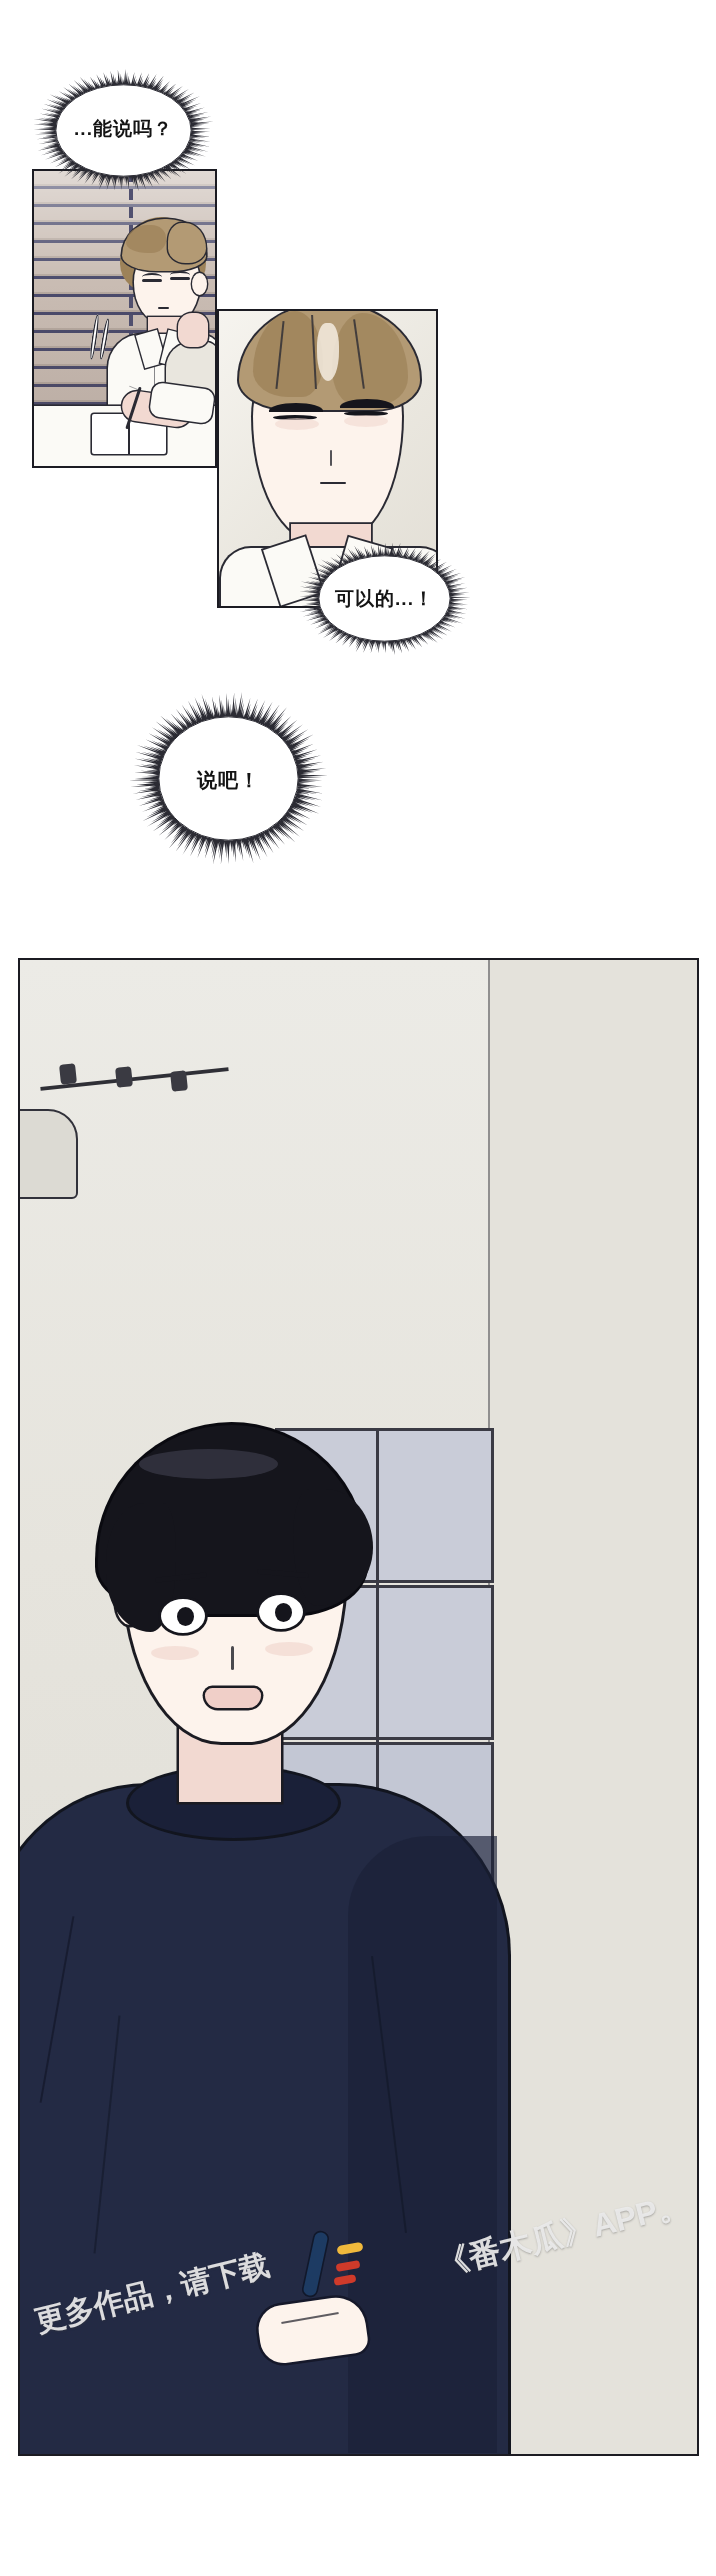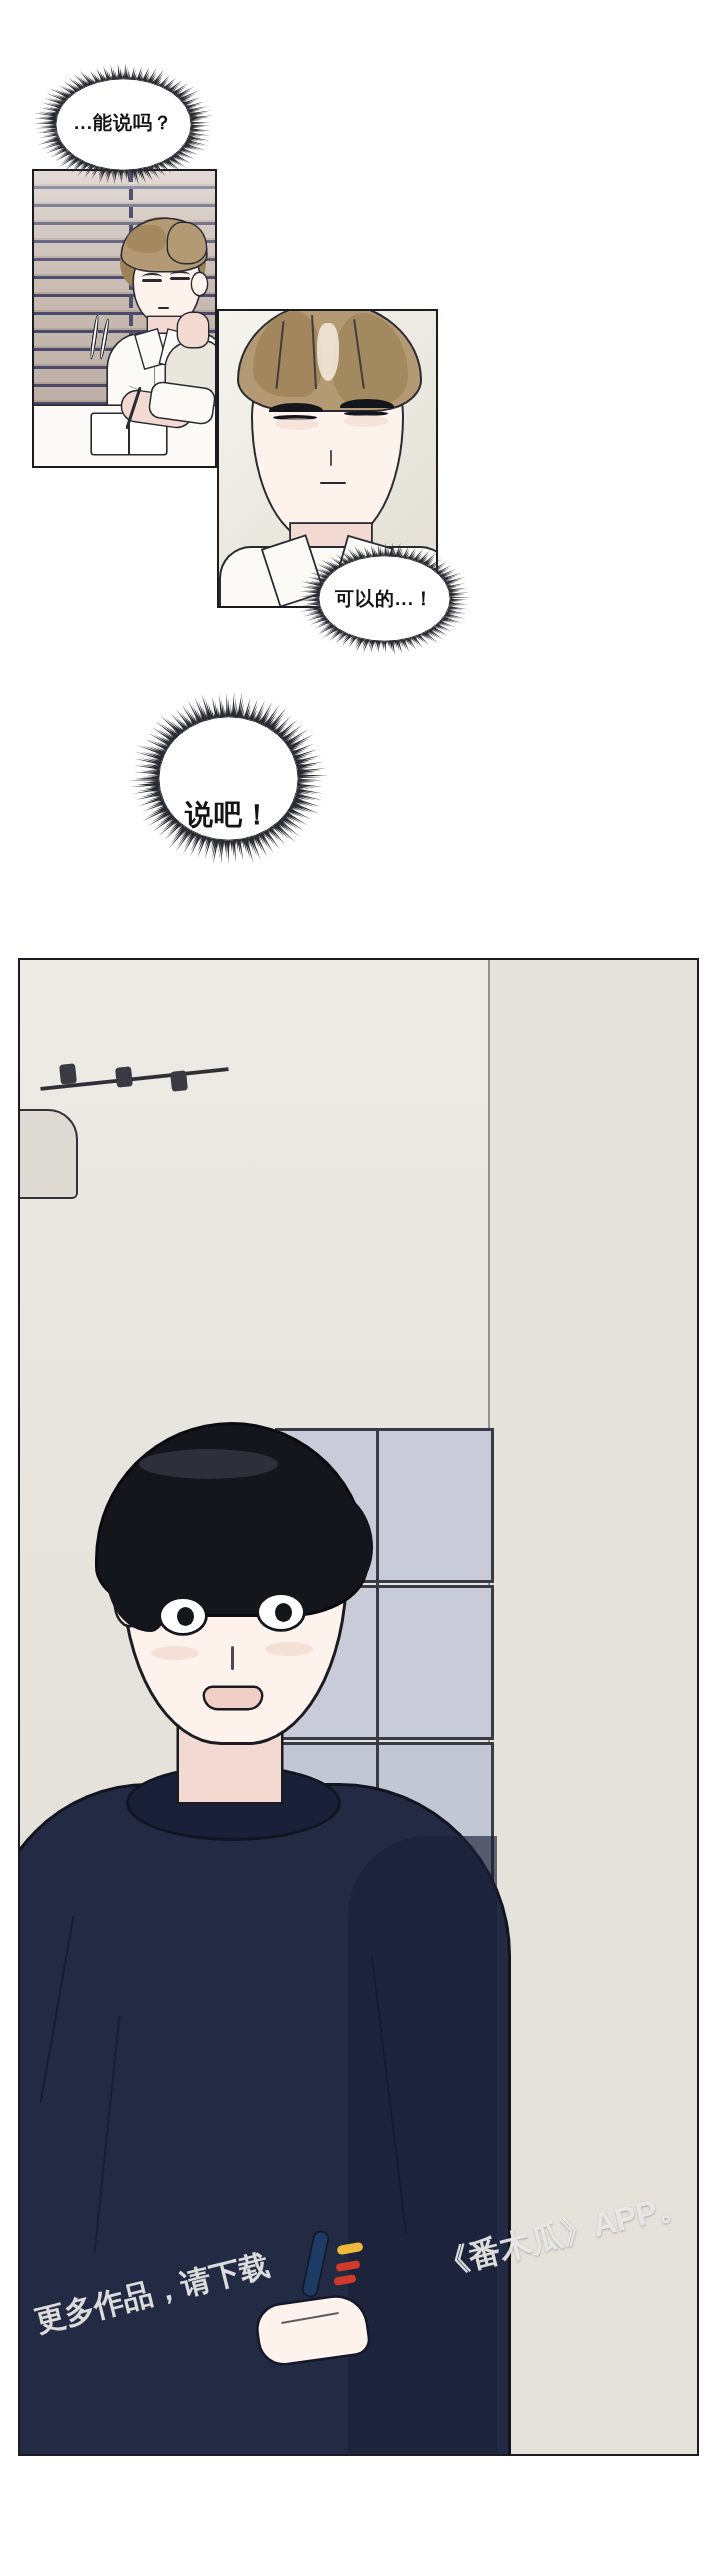--- a/index.html
+++ b/index.html
@@ -144,21 +144,21 @@
 
     <div class="shape" style="left:58px;top:243px;width:74px;height:40px;background:#ffffff;box-shadow:0 0 0 1.6px #2a2a33;border-radius:2px;"></div>
     <div class="shape" style="left:94px;top:243px;width:1.6px;height:40px;background:#2a2a33;"></div>
 
     <div class="shape skin-sh" style="left:88px;top:223px;width:70px;height:30px;border-radius:16px;box-shadow:0 0 0 1.5px #2a2a33;transform:rotate(8deg);"></div>
     <div class="shape shirt" style="left:117px;top:215px;width:62px;height:34px;border-radius:10px;box-shadow:0 0 0 1.5px #2a2a33;transform:rotate(8deg);"></div>
 
     <div class="shape" style="left:98px;top:215px;width:3px;height:44px;background:#2a2a33;transform:rotate(18deg);border-radius:2px;"></div>
   </div>
 
-  <div class="spiky-wrap" style="left:24px; top:50px; width:199px; height:149px;">
+  <div class="spiky-wrap" style="left:24px; top:56px; width:199px; height:149px;">
     <svg viewBox="0 0 200 150" preserveAspectRatio="none" aria-hidden="true">
       <defs>
         <g id="sp1"></g>
       </defs>
       <g id="spikes1" fill="#2b2b33">
           <path d="M168.00 74.54 L172.00 75.00 L168.00 75.46 Z M168.00 75.29 L187.20 76.24 L167.96 76.63 Z M167.97 76.32 L182.37 77.34 L167.90 77.53 Z M167.91 77.35 L177.51 78.30 L167.81 78.43 Z M167.82 78.38 L172.62 79.13 L167.70 79.32 Z M167.73 79.13 L187.62 81.23 L167.51 80.49 Z M167.57 80.15 L182.66 82.06 L167.34 81.38 Z M167.38 81.18 L177.70 82.76 L167.15 82.26 Z M167.16 82.19 L172.73 83.32 L166.92 83.15 Z M166.98 82.94 L187.40 86.28 L166.60 84.30 Z M166.70 83.95 L182.36 86.84 L166.31 85.18 Z M166.39 84.96 L177.32 87.27 L166.01 86.05 Z M166.04 85.96 L172.30 87.56 L165.68 86.92 Z M165.77 86.69 L186.55 91.35 L165.21 88.05 Z M165.37 87.68 L181.45 91.63 L164.82 88.91 Z M164.93 88.67 L176.37 91.79 L164.40 89.76 Z M164.46 89.65 L171.32 91.80 L163.97 90.61 Z M164.10 90.36 L185.05 96.40 L163.36 91.71 Z M163.57 91.33 L179.92 96.41 L162.86 92.54 Z M163.02 92.28 L174.84 96.28 L162.35 93.37 Z M162.43 93.23 L169.79 96.02 L161.80 94.18 Z M161.98 93.92 L182.90 101.39 L161.06 95.24 Z M161.34 94.86 L177.78 101.12 L160.47 96.05 Z M160.67 95.78 L172.72 100.72 L159.85 96.84 Z M159.96 96.69 L167.72 100.18 L159.21 97.63 Z M159.23 97.59 L162.79 99.52 L158.54 98.40 Z M158.68 98.25 L175.03 105.74 L157.64 99.41 Z M157.89 99.13 L170.03 105.06 L156.93 100.16 Z M157.08 100.00 L165.10 104.26 L156.19 100.91 Z M156.24 100.86 L160.26 103.33 L155.43 101.64 Z M155.61 101.48 L171.68 110.23 L154.41 102.59 Z M154.72 102.31 L166.77 109.28 L153.60 103.31 Z M153.80 103.13 L161.94 108.21 L152.78 104.01 Z M152.85 103.94 L157.22 107.02 L151.93 104.70 Z M152.15 104.52 L167.74 114.55 L150.79 105.58 Z M151.16 105.30 L162.94 113.34 L149.90 106.25 Z M150.14 106.07 L158.26 112.01 L148.99 106.90 Z M149.10 106.82 L153.69 110.56 L148.06 107.54 Z M148.32 107.36 L163.22 118.67 L146.82 108.36 Z M147.24 108.09 L158.58 117.20 L145.85 108.97 Z M146.14 108.79 L154.07 115.62 L144.86 109.57 Z M145.01 109.48 L149.67 113.93 L143.85 110.16 Z M144.17 109.98 L158.16 122.56 L142.51 110.90 Z M143.00 110.64 L153.70 120.84 L141.47 111.46 Z M141.81 111.28 L149.38 119.01 L140.41 112.00 Z M140.60 111.90 L145.20 117.09 L139.34 112.52 Z M139.37 112.51 L141.16 115.06 L138.25 113.03 Z M138.45 112.94 L148.33 124.21 L136.80 113.68 Z M137.19 113.51 L144.24 122.16 L135.68 114.16 Z M135.91 114.06 L140.29 120.01 L134.54 114.62 Z M134.60 114.60 L136.50 117.77 L133.39 115.07 Z M133.64 114.98 L142.50 127.30 L131.87 115.64 Z M132.31 115.48 L138.66 125.02 L130.69 116.05 Z M130.96 115.95 L134.98 122.66 L129.50 116.45 Z M129.60 116.41 L131.46 120.22 L128.30 116.83 Z M128.59 116.74 L136.24 130.06 L126.72 117.30 Z M127.21 117.16 L132.68 127.58 L125.49 117.65 Z M125.81 117.56 L129.28 125.03 L124.26 117.97 Z M124.39 117.94 L126.06 122.40 L123.01 118.29 Z M123.35 118.20 L129.59 132.48 L121.37 118.67 Z M121.91 118.55 L126.33 129.81 L120.11 118.94 Z M120.47 118.87 L123.24 127.08 L118.84 119.20 Z M119.01 119.17 L120.34 124.28 L117.56 119.44 Z M117.94 119.37 L122.60 134.53 L115.88 119.73 Z M116.47 119.63 L119.66 131.69 L114.58 119.93 Z M114.99 119.87 L116.90 128.80 L113.29 120.11 Z M113.50 120.08 L114.34 125.85 L111.98 120.28 Z M112.41 120.23 L115.30 136.19 L110.27 120.47 Z M110.91 120.40 L112.70 133.19 L108.96 120.60 Z M109.40 120.56 L110.30 130.15 L107.64 120.71 Z M107.89 120.69 L108.09 127.07 L106.32 120.80 Z M106.38 120.80 L106.08 123.95 L105.00 120.88 Z M105.27 120.86 L105.52 134.30 L103.27 120.95 Z M103.75 120.93 L103.48 131.14 L101.94 120.98 Z M102.23 120.98 L101.64 127.94 L100.62 121.00 Z M100.71 121.00 L100.00 124.72 L99.29 121.00 Z M99.60 121.00 L98.14 135.00 L97.56 120.97 Z M98.08 120.98 L96.48 131.73 L96.23 120.93 Z M96.55 120.94 L95.03 128.44 L94.91 120.87 Z M95.04 120.88 L93.78 125.14 L93.58 120.79 Z M93.93 120.82 L90.63 135.28 L91.86 120.67 Z M92.41 120.71 L89.37 131.93 L90.54 120.55 Z M90.90 120.59 L88.31 128.56 L89.23 120.42 Z M89.40 120.44 L87.45 125.20 L87.92 120.27 Z M88.30 120.31 L83.05 135.12 L86.22 120.05 Z M86.80 120.13 L82.18 131.71 L84.92 119.86 Z M85.31 119.91 L81.52 128.29 L83.63 119.65 Z M83.83 119.68 L81.06 124.89 L82.35 119.42 Z M82.75 119.50 L75.43 134.53 L80.68 119.10 Z M81.28 119.22 L74.98 131.07 L79.41 118.84 Z M79.83 118.93 L74.72 127.63 L78.15 118.56 Z M78.38 118.61 L74.67 124.20 L76.90 118.26 Z M76.94 118.27 L74.82 120.80 L75.66 117.95 Z M75.90 118.01 L67.80 130.01 L74.04 117.52 Z M74.48 117.64 L67.96 126.56 L72.82 117.17 Z M73.07 117.24 L68.32 123.14 L71.61 116.80 Z M71.68 116.82 L68.87 119.76 L70.41 116.42 Z M70.68 116.50 L60.72 128.53 L68.86 115.89 Z M69.31 116.05 L61.29 125.09 L67.69 115.47 Z M67.96 115.57 L62.05 121.70 L66.53 115.04 Z M66.63 115.08 L63.00 118.35 L65.38 114.59 Z M65.66 114.70 L53.78 126.63 L63.90 113.98 Z M64.36 114.17 L54.75 123.23 L62.78 113.50 Z M63.07 113.62 L55.92 119.88 L61.68 113.00 Z M61.80 113.06 L57.26 116.59 L60.59 112.49 Z M60.88 112.63 L47.04 124.31 L59.19 111.79 Z M59.65 112.03 L48.42 120.97 L58.13 111.25 Z M58.43 111.41 L49.97 117.70 L57.10 110.69 Z M57.24 110.77 L51.71 114.49 L56.07 110.12 Z M56.38 110.29 L40.55 121.59 L54.77 109.35 Z M55.22 109.62 L42.32 118.33 L53.78 108.74 Z M54.09 108.93 L44.26 115.15 L52.82 108.13 Z M52.98 108.23 L46.38 112.04 L51.87 107.50 Z M52.18 107.70 L34.37 118.48 L50.66 106.66 Z M51.11 106.97 L36.52 115.32 L49.76 106.00 Z M50.07 106.22 L38.84 112.25 L48.87 105.33 Z M49.05 105.46 L41.32 109.27 L48.01 104.65 Z M48.05 104.68 L43.95 106.37 L47.16 103.96 Z M47.34 104.10 L31.07 111.96 L46.09 103.04 Z M46.39 103.30 L33.74 109.02 L45.29 102.32 Z M45.47 102.48 L36.57 106.17 L44.51 101.59 Z M44.57 101.65 L39.55 103.42 L43.76 100.86 Z M43.93 101.03 L26.00 108.26 L42.80 99.88 Z M43.09 100.17 L29.03 105.47 L42.09 99.12 Z M42.27 99.31 L32.19 102.78 L41.41 98.35 Z M41.48 98.43 L35.48 100.20 L40.75 97.57 Z M40.92 97.78 L21.38 104.24 L39.92 96.54 Z M40.18 96.88 L24.73 101.62 L39.31 95.74 Z M39.47 95.96 L28.20 99.11 L38.72 94.94 Z M38.79 95.04 L31.79 96.71 L38.16 94.13 Z M38.32 94.36 L17.23 99.93 L37.46 93.05 Z M37.69 93.42 L20.89 97.50 L36.95 92.22 Z M37.10 92.48 L24.65 95.18 L36.46 91.39 Z M36.54 91.52 L28.52 92.98 L36.00 90.55 Z M36.14 90.81 L13.61 95.35 L35.44 89.44 Z M35.64 89.84 L17.54 93.12 L35.03 88.58 Z M35.16 88.87 L21.58 91.02 L34.65 87.72 Z M34.72 87.88 L25.70 89.03 L34.30 86.86 Z M34.31 86.89 L29.91 87.17 L33.97 85.99 Z M34.03 86.16 L14.73 88.53 L33.58 84.85 Z M33.68 85.16 L19.01 86.65 L33.30 83.97 Z M33.36 84.15 L23.36 84.89 L33.06 83.09 Z M33.07 83.14 L27.79 83.26 L32.84 82.20 Z M32.89 82.40 L12.49 83.74 L32.59 81.04 Z M32.66 81.38 L16.98 82.09 L32.43 80.15 Z M32.46 80.36 L21.53 80.58 L32.29 79.26 Z M32.30 79.34 L26.14 79.20 L32.18 78.36 Z M32.21 78.59 L10.84 78.79 L32.08 77.19 Z M32.11 77.56 L15.51 77.40 L32.03 76.29 Z M32.04 76.53 L20.24 76.13 L32.00 75.40 Z M32.00 75.50 L25.00 75.00 L32.00 74.50 Z M32.00 74.75 L9.80 73.72 L32.05 73.33 Z M32.03 73.72 L14.63 72.58 L32.11 72.43 Z M32.09 72.69 L19.50 71.57 L32.19 71.53 Z M32.18 71.66 L24.39 70.70 L32.31 70.64 Z M32.27 70.91 L9.40 68.56 L32.49 69.47 Z M32.42 69.89 L14.36 67.68 L32.66 68.58 Z M32.61 68.87 L19.33 66.94 L32.86 67.70 Z M32.83 67.85 L24.31 66.34 L33.09 66.81 Z M33.01 67.10 L9.65 63.34 L33.42 65.66 Z M33.29 66.09 L14.71 62.74 L33.70 64.78 Z M33.60 65.08 L19.76 62.27 L34.01 63.91 Z M33.94 64.08 L24.80 61.94 L34.34 63.04 Z M34.32 63.08 L29.82 61.75 L34.70 62.18 Z M34.62 62.36 L15.68 57.78 L35.20 61.05 Z M35.05 61.37 L20.78 57.59 L35.62 60.20 Z M35.52 60.39 L25.85 57.53 L36.05 59.35 Z M36.02 59.42 L30.88 57.61 L36.52 58.51 Z M36.40 58.71 L17.29 52.85 L37.16 57.42 Z M36.96 57.75 L22.40 52.93 L37.68 56.60 Z M37.55 56.81 L27.46 53.15 L38.22 55.78 Z M38.16 55.86 L32.48 53.51 L38.79 54.97 Z M38.63 55.18 L19.53 47.98 L39.56 53.92 Z M39.31 54.26 L24.62 48.34 L40.18 53.12 Z M40.01 53.34 L29.65 48.84 L40.82 52.34 Z M40.74 52.44 L34.62 49.46 L41.49 51.56 Z M41.29 51.79 L22.40 43.21 L42.39 50.56 Z M42.07 50.91 L27.44 43.85 L43.11 49.80 Z M42.89 50.03 L32.40 44.62 L43.85 49.06 Z M43.73 49.18 L37.28 45.51 L44.60 48.32 Z M44.36 48.56 L25.89 38.58 L45.63 47.37 Z M45.25 47.72 L30.85 39.49 L46.44 46.66 Z M46.16 46.90 L35.71 40.53 L47.26 45.96 Z M47.11 46.09 L40.47 41.69 L48.11 45.27 Z M48.08 45.30 L45.13 42.96 L48.98 44.59 Z M48.80 44.73 L34.83 35.30 L50.14 43.72 Z M49.82 43.96 L39.55 36.60 L51.05 43.07 Z M50.86 43.21 L44.17 38.02 L51.98 42.43 Z M51.92 42.47 L48.67 39.54 L52.93 41.80 Z M52.71 41.94 L39.36 31.32 L54.20 41.00 Z M53.82 41.24 L43.93 32.87 L55.19 40.40 Z M54.95 40.54 L48.37 34.54 L56.19 39.82 Z M56.10 39.87 L52.68 36.30 L57.22 39.25 Z M56.95 39.39 L44.43 27.57 L58.58 38.52 Z M58.14 38.75 L48.80 29.37 L59.64 37.98 Z M59.35 38.12 L53.04 31.27 L60.71 37.45 Z M60.58 37.52 L57.13 33.27 L61.80 36.94 Z M61.50 37.08 L50.01 24.10 L63.25 36.30 Z M62.76 36.51 L54.15 26.13 L64.38 35.82 Z M64.04 35.96 L58.15 28.26 L65.51 35.36 Z M65.34 35.42 L62.00 30.48 L66.66 34.91 Z M66.31 35.04 L56.05 20.93 L68.18 34.35 Z M67.64 34.54 L59.95 23.18 L69.36 33.93 Z M68.98 34.06 L63.69 25.52 L70.55 33.54 Z M70.34 33.61 L67.27 27.94 L71.75 33.16 Z M71.72 33.17 L70.67 30.44 L72.97 32.79 Z M72.74 32.86 L66.16 20.55 L74.57 32.34 Z M74.14 32.46 L69.61 23.09 L75.80 32.01 Z M75.55 32.08 L72.90 25.70 L77.05 31.70 Z M76.98 31.72 L76.00 28.38 L78.30 31.41 Z M78.03 31.47 L72.74 18.26 L79.95 31.05 Z M79.47 31.15 L75.89 20.98 L81.22 30.79 Z M80.93 30.85 L78.85 23.76 L82.50 30.55 Z M82.39 30.57 L81.63 26.61 L83.79 30.33 Z M83.47 30.38 L79.66 16.33 L85.48 30.06 Z M84.95 30.14 L82.47 19.22 L86.77 29.88 Z M86.44 29.92 L85.10 22.16 L88.08 29.71 Z M87.93 29.73 L87.54 25.15 L89.39 29.56 Z M89.03 29.60 L86.86 14.80 L91.10 29.40 Z M90.54 29.45 L89.32 17.83 L92.42 29.29 Z M92.05 29.32 L91.60 20.91 L93.74 29.20 Z M93.56 29.21 L93.67 24.02 L95.06 29.12 Z M94.67 29.14 L94.30 13.67 L96.79 29.05 Z M96.19 29.07 L96.40 16.83 L98.12 29.02 Z M97.71 29.03 L98.30 20.03 L99.45 29.00 Z M99.23 29.00 L100.00 23.25 L100.77 29.00 Z M100.34 29.00 L101.92 12.97 L102.51 29.03 Z M101.86 29.02 L103.64 16.24 L103.83 29.07 Z M103.38 29.06 L105.16 19.53 L105.15 29.13 Z M104.90 29.12 L106.47 22.84 L106.48 29.21 Z M106.42 29.21 L107.59 26.16 L107.80 29.30 Z M107.53 29.28 L111.01 16.06 L109.52 29.45 Z M109.04 29.41 L112.13 19.43 L110.83 29.59 Z M110.54 29.56 L113.05 22.80 L112.14 29.74 Z M112.04 29.73 L113.77 26.17 L113.44 29.91 Z M113.14 29.87 L118.44 16.31 L115.13 30.15 Z M114.63 30.08 L119.16 19.73 L116.43 30.36 Z M116.11 30.31 L119.68 23.15 L117.71 30.59 Z M117.58 30.56 L120.00 26.55 L118.99 30.83 Z M118.66 30.77 L125.89 16.99 L120.65 31.17 Z M120.12 31.06 L126.20 20.44 L121.91 31.45 Z M121.56 31.37 L126.32 23.88 L123.16 31.75 Z M123.00 31.71 L126.23 27.29 L124.40 32.06 Z M124.05 31.97 L133.30 18.10 L126.01 32.50 Z M125.46 32.35 L133.20 21.57 L127.23 32.85 Z M126.87 32.74 L132.90 25.00 L128.44 33.22 Z M128.26 33.16 L132.41 28.41 L129.64 33.60 Z M129.27 33.48 L140.61 19.66 L131.19 34.13 Z M130.64 33.93 L140.10 23.11 L132.37 34.55 Z M131.99 34.41 L139.40 26.52 L133.53 34.98 Z M133.32 34.90 L138.50 29.89 L134.67 35.43 Z M134.64 35.42 L137.41 33.21 L135.81 35.90 Z M135.59 35.80 L146.85 25.06 L137.27 36.53 Z M136.88 36.35 L145.74 28.43 L138.37 37.02 Z M138.15 36.92 L144.45 31.74 L139.46 37.54 Z M139.40 37.51 L142.97 34.99 L140.54 38.07 Z M140.30 37.95 L153.40 27.41 L141.91 38.78 Z M141.52 38.57 L151.89 30.71 L142.95 39.34 Z M142.71 39.21 L150.20 33.95 L143.97 39.91 Z M143.88 39.86 L148.34 37.12 L144.98 40.50 Z M144.73 40.35 L159.69 30.16 L146.26 41.29 Z M145.86 41.04 L157.79 33.37 L147.23 41.90 Z M146.98 41.74 L155.72 36.51 L148.17 42.53 Z M148.06 42.46 L153.49 39.57 L149.10 43.17 Z M148.85 43.00 L165.67 33.29 L150.28 44.03 Z M149.89 43.74 L163.39 36.39 L151.17 44.70 Z M150.91 44.51 L160.95 39.41 L152.03 45.38 Z M151.91 45.29 L158.36 42.34 L152.87 46.07 Z M152.62 45.87 L171.28 36.78 L153.95 47.00 Z M153.57 46.67 L168.64 39.75 L154.74 47.71 Z M154.50 47.49 L165.85 42.63 L155.52 48.44 Z M155.39 48.32 L162.92 45.42 L156.28 49.18 Z M156.03 48.94 L176.50 40.62 L157.23 50.16 Z M156.88 49.79 L173.51 43.44 L157.94 50.92 Z M157.70 50.66 L170.38 46.17 L158.62 51.69 Z M158.49 51.54 L167.12 48.79 L159.28 52.47 Z M159.25 52.43 L163.73 51.30 L159.92 53.25 Z M159.79 53.09 L177.93 47.44 L160.72 54.29 Z M160.50 54.00 L174.49 49.99 L161.31 55.10 Z M161.18 54.92 L170.92 52.42 L161.87 55.91 Z M161.83 55.85 L167.24 54.75 L162.41 56.73 Z M162.28 56.54 L181.88 51.72 L163.08 57.81 Z M162.88 57.49 L178.14 54.07 L163.56 58.65 Z M163.44 58.44 L174.29 56.31 L164.02 59.49 Z M163.97 59.41 L170.34 58.43 L164.45 60.34 Z M164.34 60.12 L185.31 56.25 L164.99 61.46 Z M164.82 61.09 L181.30 58.40 L165.36 62.32 Z M165.26 62.08 L177.19 60.42 L165.72 63.18 Z M165.67 63.07 L172.99 62.32 L166.05 64.05 Z M165.95 63.80 L188.19 61.01 L166.44 65.19 Z M166.31 64.80 L183.93 62.93 L166.71 66.07 Z M166.63 65.81 L179.58 64.73 L166.95 66.96 Z M166.92 66.82 L175.17 66.40 L167.17 67.84 Z M167.10 67.56 L190.48 65.96 L167.42 69.00 Z M167.33 68.58 L186.00 67.65 L167.58 69.89 Z M167.53 69.60 L181.45 69.21 L167.71 70.79 Z M167.69 70.62 L176.85 70.63 L167.82 71.68 Z M167.82 71.65 L172.20 71.93 L167.91 72.58 Z M167.89 72.40 L187.48 72.52 L167.97 73.75 Z M167.96 73.43 L182.76 73.83 L168.00 74.65 Z " fill="#2b2b33"></path>
         </g>
       <ellipse cx="100" cy="75" rx="68" ry="46" fill="#ffffff" stroke="#2b2b33" stroke-width="1"></ellipse>
     </svg>
     <div class="bubble-text" style="top:60px; font-size:19px;">...能说吗？</div>
@@ -210,21 +210,21 @@
     <div class="bubble-text" style="top:58px; font-size:19px;">可以的...！</div>
   </div>
 
   <div class="spiky-wrap" style="left:121px; top:673px; width:215px; height:211px;">
     <svg viewBox="0 0 216 212" preserveAspectRatio="none" aria-hidden="true">
       <g id="spikes3" fill="#2b2b33">
           <path d="M178.00 105.38 L183.00 106.00 L178.00 106.62 Z M178.00 106.31 L202.01 107.64 L177.96 108.12 Z M177.98 107.62 L195.98 109.06 L177.90 109.25 Z M177.92 108.93 L189.93 110.28 L177.83 110.37 Z M177.84 110.23 L183.87 111.29 L177.72 111.50 Z M177.76 111.16 L202.67 114.26 L177.55 112.99 Z M177.62 112.46 L196.53 115.28 L177.40 114.11 Z M177.45 113.76 L190.39 116.09 L177.22 115.23 Z M177.25 115.05 L184.25 116.70 L177.02 116.34 Z M177.09 115.98 L202.73 120.98 L176.72 117.82 Z M176.84 117.26 L196.52 121.59 L176.46 118.93 Z M176.55 118.55 L190.32 122.00 L176.19 120.03 Z M176.24 119.82 L184.14 122.19 L175.89 121.12 Z M176.00 120.73 L202.17 127.77 L175.45 122.57 Z M175.63 122.00 L195.92 127.96 L175.10 123.66 Z M175.23 123.26 L189.70 127.95 L174.73 124.74 Z M174.81 124.51 L183.51 127.73 L174.33 125.81 Z M174.49 125.40 L200.99 134.56 L173.77 127.23 Z M174.01 126.63 L194.74 134.34 L173.32 128.28 Z M173.51 127.86 L188.53 133.92 L172.85 129.33 Z M172.97 129.08 L182.37 133.29 L172.36 130.37 Z M172.57 129.94 L199.18 141.33 L171.68 131.75 Z M171.99 131.14 L192.96 140.69 L171.14 132.77 Z M171.37 132.33 L186.80 139.85 L170.58 133.78 Z M170.73 133.51 L180.71 138.81 L170.00 134.79 Z M170.07 134.67 L174.70 137.58 L169.40 135.78 Z M169.57 135.50 L190.58 146.96 L168.56 137.09 Z M168.86 136.64 L184.50 145.71 L167.92 138.06 Z M168.11 137.77 L178.51 144.27 L167.25 139.02 Z M167.35 138.88 L172.62 142.64 L166.56 139.97 Z M166.78 139.67 L187.61 153.12 L165.61 141.21 Z M165.96 140.76 L181.65 151.47 L164.88 142.14 Z M165.13 141.83 L175.80 149.63 L164.13 143.05 Z M164.26 142.89 L170.05 147.60 L163.36 143.95 Z M163.63 143.64 L184.06 159.11 L162.31 145.12 Z M162.72 144.67 L178.25 157.06 L161.49 145.99 Z M161.79 145.68 L172.56 154.84 L160.66 146.85 Z M160.83 146.67 L167.00 152.43 L159.81 147.69 Z M160.13 147.37 L179.93 164.89 L158.66 148.79 Z M159.14 148.34 L174.30 162.46 L157.77 149.60 Z M158.12 149.28 L168.81 159.86 L156.87 150.39 Z M157.08 150.21 L163.46 157.09 L155.95 151.17 Z M156.32 150.86 L175.24 170.42 L154.70 152.19 Z M155.24 151.75 L169.83 167.62 L153.74 152.93 Z M154.14 152.62 L164.57 164.66 L152.77 153.66 Z M153.03 153.47 L159.47 161.54 L151.78 154.37 Z M151.89 154.30 L154.52 158.27 L150.78 155.07 Z M151.06 154.88 L164.84 172.51 L149.43 155.98 Z M149.89 155.67 L159.84 169.20 L148.40 156.63 Z M148.70 156.45 L155.02 165.75 L147.35 157.28 Z M147.49 157.19 L150.36 162.15 L146.29 157.90 Z M146.61 157.71 L159.37 177.07 L144.86 158.71 Z M145.37 158.42 L154.66 173.44 L143.77 159.29 Z M144.12 159.11 L150.13 169.67 L142.67 159.86 Z M142.85 159.77 L145.79 165.77 L141.56 160.41 Z M141.93 160.23 L153.43 181.28 L140.06 161.12 Z M140.63 160.85 L149.04 177.34 L138.92 161.62 Z M139.32 161.45 L144.84 173.28 L137.77 162.11 Z M137.99 162.02 L140.84 169.10 L136.62 162.58 Z M137.04 162.41 L147.06 185.10 L135.06 163.18 Z M135.69 162.94 L143.02 180.87 L133.88 163.61 Z M134.33 163.45 L139.17 176.54 L132.69 164.01 Z M132.96 163.93 L135.53 172.10 L131.50 164.40 Z M131.97 164.25 L140.30 188.49 L129.90 164.89 Z M130.58 164.69 L136.61 184.00 L128.68 165.23 Z M129.17 165.10 L133.15 179.42 L127.46 165.56 Z M127.76 165.48 L129.89 174.75 L126.23 165.86 Z M126.75 165.73 L133.17 191.42 L124.59 166.23 Z M125.33 166.07 L129.87 186.70 L123.35 166.49 Z M123.89 166.38 L126.80 181.89 L122.11 166.73 Z M122.45 166.66 L123.95 177.02 L120.86 166.95 Z M121.01 166.92 L121.32 172.07 L119.60 167.14 Z M119.97 167.09 L122.83 188.93 L117.93 167.37 Z M118.51 167.30 L120.17 183.93 L116.67 167.52 Z M117.05 167.48 L117.74 178.87 L115.40 167.65 Z M115.59 167.63 L115.54 173.76 L114.13 167.76 Z M114.54 167.73 L115.52 190.68 L112.44 167.87 Z M113.07 167.84 L113.29 185.51 L111.17 167.94 Z M111.60 167.92 L111.30 180.30 L109.90 167.98 Z M110.12 167.97 L109.53 175.05 L108.62 168.00 Z M109.07 167.99 L108.00 191.91 L106.93 167.99 Z M107.59 168.00 L106.21 186.61 L105.66 167.97 Z M106.12 167.98 L104.66 181.27 L104.38 167.92 Z M104.65 167.93 L103.34 175.92 L103.11 167.85 Z M103.59 167.88 L100.30 192.62 L101.42 167.73 Z M102.12 167.78 L98.97 187.20 L100.16 167.61 Z M100.65 167.66 L97.87 181.78 L98.89 167.47 Z M99.19 167.51 L97.02 176.34 L97.63 167.32 Z M98.14 167.38 L92.48 192.78 L95.96 167.08 Z M96.69 167.18 L91.61 187.28 L94.71 166.87 Z M95.23 166.96 L90.98 181.79 L93.46 166.65 Z M93.79 166.71 L90.58 176.31 L92.21 166.40 Z M92.35 166.43 L90.42 170.85 L90.97 166.14 Z M91.32 166.21 L84.18 186.84 L89.34 165.76 Z M89.89 165.89 L84.02 181.31 L88.11 165.44 Z M88.47 165.54 L84.09 175.82 L86.89 165.11 Z M87.06 165.16 L84.39 170.36 L85.68 164.76 Z M86.05 164.87 L76.74 185.85 L84.08 164.27 Z M84.66 164.45 L77.04 180.33 L82.89 163.87 Z M83.27 164.00 L77.58 174.85 L81.70 163.46 Z M81.90 163.53 L78.34 169.42 L80.53 163.03 Z M80.92 163.17 L69.32 184.33 L78.98 162.42 Z M79.57 162.66 L70.09 178.83 L77.82 161.94 Z M78.23 162.11 L71.09 173.40 L76.68 161.45 Z M76.90 161.54 L72.32 168.03 L75.54 160.93 Z M75.96 161.12 L61.98 182.26 L74.05 160.22 Z M74.65 160.51 L63.22 176.83 L72.95 159.67 Z M73.37 159.88 L64.68 171.47 L71.85 159.09 Z M72.09 159.22 L66.36 166.19 L70.76 158.50 Z M71.19 158.74 L54.77 179.65 L69.34 157.69 Z M69.94 158.04 L56.47 174.31 L68.28 157.05 Z M68.71 157.32 L58.38 169.05 L67.24 156.41 Z M67.50 156.57 L60.51 163.90 L66.21 155.74 Z M66.65 156.02 L47.75 176.50 L64.87 154.83 Z M65.47 155.24 L49.90 171.28 L63.87 154.13 Z M64.30 154.44 L52.25 166.17 L62.89 153.41 Z M63.16 153.61 L54.81 161.16 L61.92 152.67 Z M62.04 152.76 L57.57 156.27 L60.97 151.92 Z M61.25 152.15 L43.55 167.76 L59.73 150.90 Z M60.16 151.26 L46.33 162.81 L58.81 150.12 Z M59.10 150.36 L49.31 157.98 L57.92 149.31 Z M58.05 149.44 L52.48 153.28 L57.03 148.50 Z M57.32 148.77 L37.47 163.75 L55.89 147.40 Z M56.31 147.81 L40.67 158.99 L55.05 146.55 Z M55.33 146.84 L44.05 154.38 L54.22 145.69 Z M54.37 145.85 L47.61 149.90 L53.42 144.81 Z M53.70 145.13 L31.71 159.27 L52.37 143.63 Z M52.78 144.10 L35.30 154.74 L51.61 142.73 Z M51.89 143.06 L39.07 150.36 L50.86 141.82 Z M51.02 142.01 L43.00 146.12 L50.13 140.89 Z M50.41 141.24 L26.31 154.35 L49.20 139.64 Z M49.58 140.16 L30.28 150.06 L48.52 138.68 Z M48.78 139.06 L34.42 145.94 L47.86 137.72 Z M48.01 137.95 L38.70 141.97 L47.21 136.75 Z M47.47 137.15 L21.32 149.00 L46.39 135.43 Z M46.75 136.01 L25.65 144.99 L45.80 134.44 Z M46.05 134.86 L30.13 141.14 L45.22 133.43 Z M45.37 133.70 L34.74 137.47 L44.67 132.41 Z M44.73 132.52 L39.48 133.98 L44.14 131.39 Z M44.29 131.68 L21.44 139.53 L43.46 130.01 Z M43.69 130.48 L26.24 136.00 L42.98 128.97 Z M43.12 129.28 L31.15 132.64 L42.52 127.91 Z M42.58 128.06 L36.18 129.47 L42.08 126.85 Z M42.21 127.19 L17.70 133.73 L41.53 125.44 Z M41.72 125.95 L22.79 130.52 L41.14 124.36 Z M41.26 124.71 L27.98 127.50 L40.77 123.28 Z M40.83 123.46 L33.27 124.67 L40.43 122.19 Z M40.54 122.56 L14.46 127.62 L40.01 120.74 Z M40.17 121.30 L19.81 124.75 L39.72 119.64 Z M39.82 120.03 L25.24 122.08 L39.45 118.54 Z M39.50 118.76 L30.76 119.61 L39.20 117.43 Z M39.29 117.84 L11.75 121.22 L38.91 115.95 Z M39.02 116.56 L17.33 118.72 L38.71 114.84 Z M38.79 115.27 L22.98 116.42 L38.54 113.72 Z M38.58 113.97 L28.70 114.31 L38.40 112.60 Z M38.45 113.05 L9.60 114.58 L38.24 111.11 Z M38.30 111.75 L15.39 112.46 L38.14 109.98 Z M38.18 110.45 L21.23 110.53 L38.07 108.85 Z M38.09 109.14 L27.11 108.81 L38.03 107.73 Z M38.04 108.21 L8.04 107.74 L38.00 106.23 Z M38.01 106.90 L14.00 106.00 L38.01 105.10 Z M38.00 105.60 L19.99 104.47 L38.04 103.97 Z M38.03 104.29 L26.01 103.15 L38.09 102.84 Z M38.08 102.99 L32.06 102.03 L38.17 101.72 Z M38.14 102.05 L13.19 99.39 L38.30 100.22 Z M38.25 100.75 L19.30 98.26 L38.44 99.10 Z M38.39 99.45 L25.43 97.34 L38.59 97.98 Z M38.56 98.15 L31.55 96.63 L38.76 96.86 Z M38.70 97.23 L12.98 92.67 L39.03 95.38 Z M38.93 95.93 L19.18 91.95 L39.26 94.27 Z M39.18 94.65 L25.37 91.44 L39.52 93.16 Z M39.47 93.37 L31.54 91.14 L39.79 92.06 Z M39.69 92.45 L13.39 85.88 L40.19 90.60 Z M40.03 91.18 L19.63 85.58 L40.52 89.51 Z M40.40 89.92 L25.85 85.48 L40.87 88.43 Z M40.79 88.66 L32.04 85.59 L41.24 87.35 Z M41.10 87.76 L14.42 79.07 L41.77 85.92 Z M41.54 86.52 L20.68 79.18 L42.20 84.86 Z M42.02 85.28 L26.89 79.50 L42.64 83.80 Z M42.53 84.06 L33.06 80.02 L43.11 82.75 Z M42.91 83.19 L16.07 72.27 L43.76 81.37 Z M43.47 81.98 L22.31 72.80 L44.28 80.34 Z M44.05 80.78 L28.49 73.54 L44.82 79.31 Z M44.67 79.59 L34.60 74.47 L45.38 78.30 Z M45.31 78.41 L40.64 75.60 L45.96 77.29 Z M45.79 77.58 L24.55 66.49 L46.76 75.97 Z M46.48 76.43 L30.65 67.63 L47.38 74.99 Z M47.19 75.28 L36.67 68.97 L48.03 74.02 Z M47.94 74.16 L42.60 70.50 L48.70 73.06 Z M48.49 73.36 L27.38 60.29 L49.62 71.80 Z M49.28 72.26 L33.38 61.84 L50.33 70.86 Z M50.09 71.17 L39.27 63.57 L51.06 69.94 Z M50.93 70.09 L45.06 65.50 L51.81 69.02 Z M51.55 69.34 L30.80 54.24 L52.84 67.83 Z M52.43 68.29 L36.65 56.18 L53.63 66.95 Z M53.34 67.26 L42.39 58.31 L54.44 66.08 Z M54.28 66.25 L48.00 60.61 L55.27 65.22 Z M54.96 65.54 L34.80 48.39 L56.40 64.10 Z M55.93 64.56 L40.48 50.72 L57.27 63.28 Z M56.93 63.60 L46.02 53.22 L58.16 62.47 Z M57.95 62.65 L51.43 55.90 L59.06 61.67 Z M58.69 61.99 L39.37 42.78 L60.29 60.64 Z M59.75 61.08 L44.84 45.48 L61.23 59.87 Z M60.83 60.19 L50.16 48.35 L62.18 59.13 Z M61.93 59.32 L55.33 51.38 L63.15 58.40 Z M63.05 58.47 L60.34 54.56 L64.14 57.68 Z M63.87 57.88 L49.71 40.51 L65.47 56.76 Z M65.02 57.06 L54.78 43.73 L66.49 56.08 Z M66.19 56.27 L59.68 47.10 L67.52 55.42 Z M67.39 55.50 L64.42 50.61 L68.57 54.77 Z M68.25 54.97 L55.08 35.85 L69.98 53.94 Z M69.47 54.24 L59.87 39.40 L71.06 53.34 Z M70.71 53.53 L64.48 43.09 L72.14 52.75 Z M71.97 52.84 L68.90 46.91 L73.24 52.18 Z M72.88 52.37 L60.92 31.54 L74.72 51.45 Z M74.16 51.73 L65.40 35.41 L75.85 50.93 Z M75.46 51.11 L69.68 39.39 L76.99 50.42 Z M76.77 50.51 L73.77 43.50 L78.13 49.93 Z M77.72 50.10 L67.20 27.62 L79.68 49.30 Z M79.06 49.55 L71.34 31.77 L80.85 48.86 Z M80.40 49.02 L75.28 36.04 L82.02 48.43 Z M81.77 48.52 L79.02 40.41 L83.21 48.02 Z M82.75 48.18 L73.89 24.11 L84.80 47.50 Z M84.13 47.72 L77.67 28.53 L86.01 47.14 Z M85.52 47.28 L81.24 33.05 L87.22 46.79 Z M86.92 46.88 L84.60 37.66 L88.44 46.47 Z M87.93 46.60 L80.95 21.05 L90.07 46.07 Z M89.35 46.24 L84.35 25.72 L91.31 45.79 Z M90.77 45.91 L87.53 30.47 L92.55 45.53 Z M92.21 45.60 L90.49 35.30 L93.79 45.29 Z M93.65 45.32 L93.22 40.20 L95.04 45.07 Z M94.68 45.13 L91.34 23.36 L96.71 44.81 Z M96.13 44.90 L94.11 28.32 L97.97 44.64 Z M97.59 44.69 L96.65 33.33 L99.23 44.49 Z M99.05 44.51 L98.97 38.40 L100.50 44.36 Z M100.09 44.40 L98.60 21.49 L102.19 44.21 Z M101.56 44.26 L100.95 26.62 L103.46 44.13 Z M103.03 44.16 L103.06 31.80 L104.73 44.07 Z M104.50 44.08 L104.94 37.01 L106.00 44.03 Z M105.56 44.04 L106.10 20.12 L107.69 44.00 Z M107.03 44.01 L108.00 25.40 L108.97 44.01 Z M108.51 44.00 L109.67 30.71 L110.24 44.03 Z M109.98 44.02 L111.10 36.04 L111.52 44.08 Z M111.03 44.06 L113.77 19.28 L113.21 44.17 Z M112.51 44.13 L115.23 24.68 L114.48 44.27 Z M113.98 44.23 L116.44 30.09 L115.74 44.38 Z M115.45 44.35 L117.42 35.50 L117.01 44.52 Z M116.49 44.46 L121.59 18.99 L118.69 44.73 Z M117.96 44.63 L122.58 24.47 L119.94 44.91 Z M119.41 44.83 L123.33 29.95 L121.20 45.11 Z M120.87 45.06 L123.85 35.42 L122.44 45.33 Z M122.31 45.31 L124.13 40.88 L123.69 45.58 Z M123.34 45.51 L130.01 24.78 L125.34 45.93 Z M124.78 45.81 L130.30 30.30 L126.57 46.22 Z M126.21 46.13 L130.35 35.80 L127.79 46.53 Z M127.63 46.49 L130.17 41.27 L129.01 46.86 Z M128.64 46.76 L137.48 25.64 L130.62 47.33 Z M130.04 47.15 L137.30 31.17 L131.82 47.70 Z M131.44 47.58 L136.88 36.66 L133.02 48.09 Z M132.82 48.03 L136.24 42.10 L134.20 48.51 Z M133.80 48.37 L144.93 27.03 L135.77 49.09 Z M135.17 48.86 L144.28 32.54 L136.93 49.54 Z M136.52 49.38 L143.40 37.99 L138.09 50.02 Z M137.86 49.93 L142.29 43.38 L139.23 50.51 Z M138.81 50.33 L152.31 28.98 L140.74 51.20 Z M140.13 50.92 L151.19 34.43 L141.86 51.74 Z M141.43 51.53 L149.85 39.81 L142.97 52.29 Z M142.72 52.17 L148.29 45.12 L144.07 52.86 Z M143.63 52.63 L159.57 31.46 L145.51 53.65 Z M144.90 53.31 L157.99 36.83 L146.58 54.26 Z M146.14 54.01 L156.20 42.11 L147.63 54.89 Z M147.37 54.73 L154.19 47.31 L148.68 55.54 Z M148.24 55.27 L166.66 34.49 L150.04 56.43 Z M149.43 56.03 L164.63 39.74 L151.05 57.11 Z M150.61 56.81 L162.39 44.89 L152.05 57.82 Z M151.77 57.62 L159.94 49.94 L153.03 58.53 Z M152.92 58.45 L157.29 54.88 L154.00 59.27 Z M153.72 59.05 L171.05 43.15 L155.27 60.27 Z M154.83 59.91 L168.38 48.15 L156.20 61.04 Z M155.91 60.80 L165.51 53.02 L157.11 61.82 Z M156.98 61.70 L162.45 57.78 L158.01 62.62 Z M157.72 62.36 L177.22 47.05 L159.18 63.71 Z M158.75 63.30 L174.13 51.86 L160.04 64.54 Z M159.76 64.26 L170.85 56.54 L160.89 65.38 Z M160.74 65.23 L167.39 61.07 L161.71 66.24 Z M161.42 65.94 L183.08 51.43 L162.78 67.41 Z M162.37 66.94 L179.58 56.02 L163.57 68.30 Z M163.28 67.97 L175.91 60.47 L164.33 69.20 Z M164.17 69.01 L172.07 64.77 L165.08 70.11 Z M164.80 69.76 L188.58 56.25 L166.04 71.35 Z M165.65 70.83 L184.70 60.61 L166.75 72.29 Z M166.47 71.91 L180.66 64.80 L167.43 73.24 Z M167.27 73.01 L176.47 68.84 L168.09 74.20 Z M167.82 73.81 L193.69 61.52 L168.94 75.50 Z M168.58 74.93 L189.45 65.60 L169.56 76.49 Z M169.30 76.07 L185.06 69.52 L170.16 77.49 Z M170.00 77.22 L180.53 73.27 L170.73 78.49 Z M170.67 78.38 L175.86 76.85 L171.29 79.51 Z M171.13 79.22 L193.77 70.98 L171.99 80.87 Z M171.76 80.40 L189.06 74.60 L172.50 81.91 Z M172.35 81.60 L184.22 78.04 L172.98 82.95 Z M172.92 82.81 L179.26 81.30 L173.45 84.00 Z M173.30 83.67 L197.64 76.71 L174.03 85.41 Z M173.82 84.90 L192.63 80.01 L174.44 86.48 Z M174.31 86.13 L187.51 83.12 L174.83 87.55 Z M174.77 87.37 L182.28 86.04 L175.20 88.63 Z M175.08 88.27 L201.02 82.76 L175.65 90.08 Z M175.48 89.52 L195.74 85.72 L175.97 91.17 Z M175.86 90.78 L190.36 88.49 L176.26 92.27 Z M176.21 92.05 L184.90 91.06 L176.53 93.37 Z M176.44 92.97 L203.87 89.11 L176.86 94.85 Z M176.73 94.25 L198.35 91.71 L177.08 95.96 Z M176.99 95.53 L192.74 94.11 L177.27 97.07 Z M177.23 96.82 L187.07 96.31 L177.44 98.19 Z M177.38 97.75 L206.16 95.71 L177.64 99.68 Z M177.56 99.04 L200.43 97.94 L177.75 100.81 Z M177.71 100.34 L194.63 99.96 L177.85 101.93 Z M177.83 101.64 L188.78 101.78 L177.92 103.06 Z M177.89 102.58 L207.87 102.52 L177.98 104.56 Z M177.96 103.88 L201.96 104.37 L178.00 105.68 Z " fill="#2b2b33"></path>
         </g>
       <ellipse cx="108" cy="106" rx="70" ry="62" fill="#ffffff" stroke="#2b2b33" stroke-width="1"></ellipse>
     </svg>
-    <div class="bubble-text" style="top:94px; font-size:28px;margin-top:29px;">说吧！</div>
+    <div class="bubble-text" style="top:94px; font-size:20px;">说吧！</div>
   </div>
 
   <div class="panel" style="left:18px; top:958px; width:681px; height:1498px; background:#e9e7e0;">
 
     <div class="shape" style="left:0;top:0;width:100%;height:100%;background:linear-gradient(to bottom,#ecebe6 0%, #e6e4dd 40%, #dedcd5 100%);"></div>
 
     <div class="shape" style="left:468px;top:0;width:213px;height:1498px;background:#e4e2db;"></div>
     <div class="shape line" style="left:468px;top:0;width:1.6px;height:1498px;opacity:.45;"></div>
 
     <div class="shape" style="left:20px;top:117px;width:189px;height:4px;background:#2f2f36;transform:rotate(-6deg);"></div>

